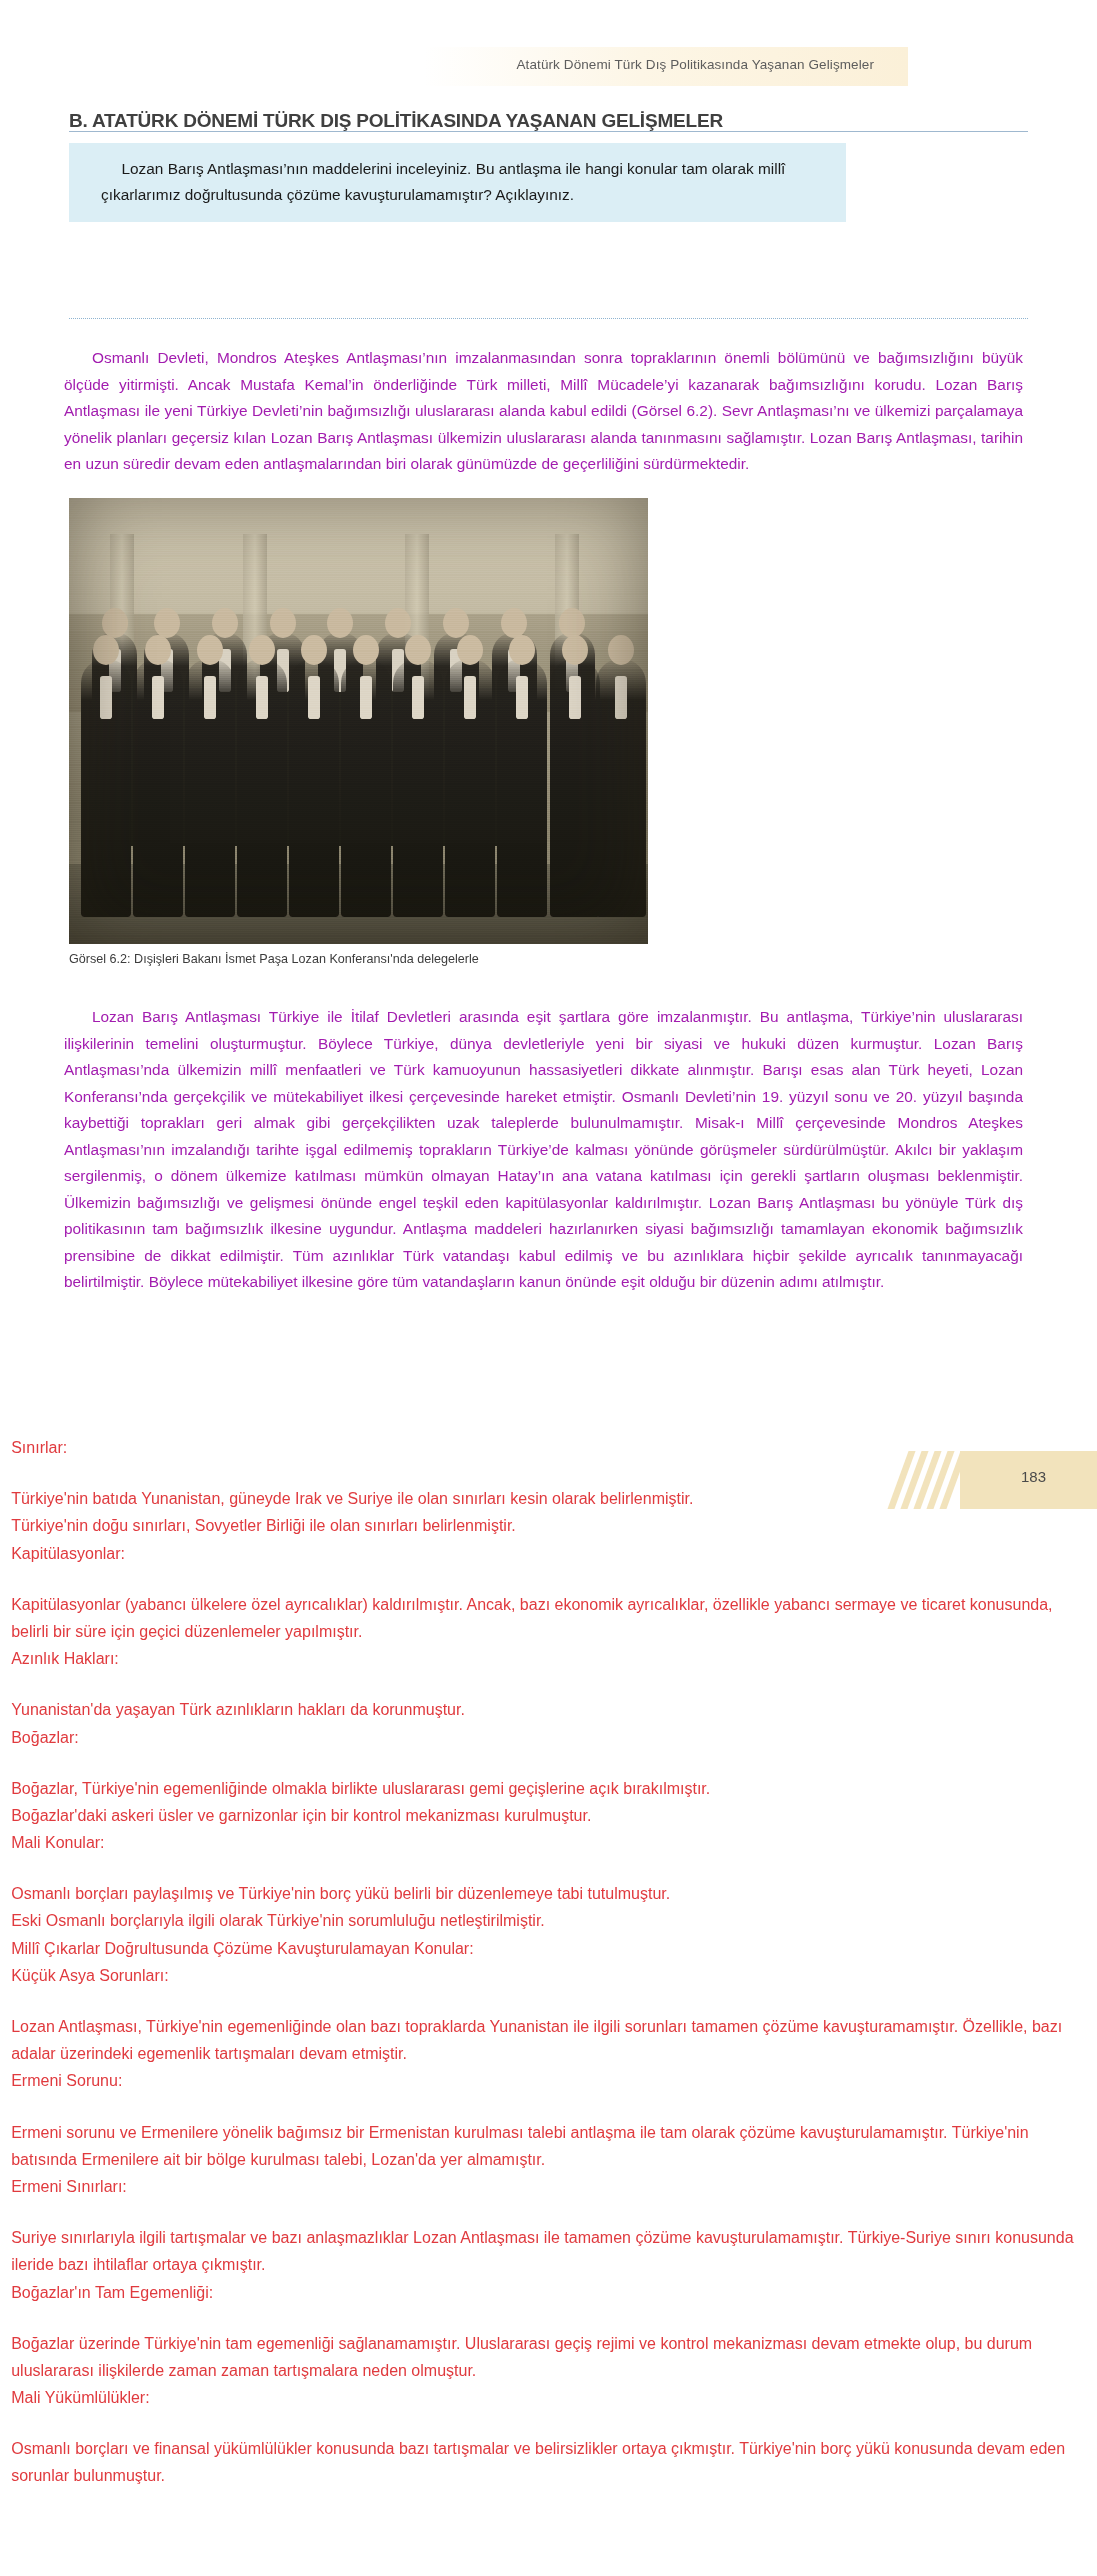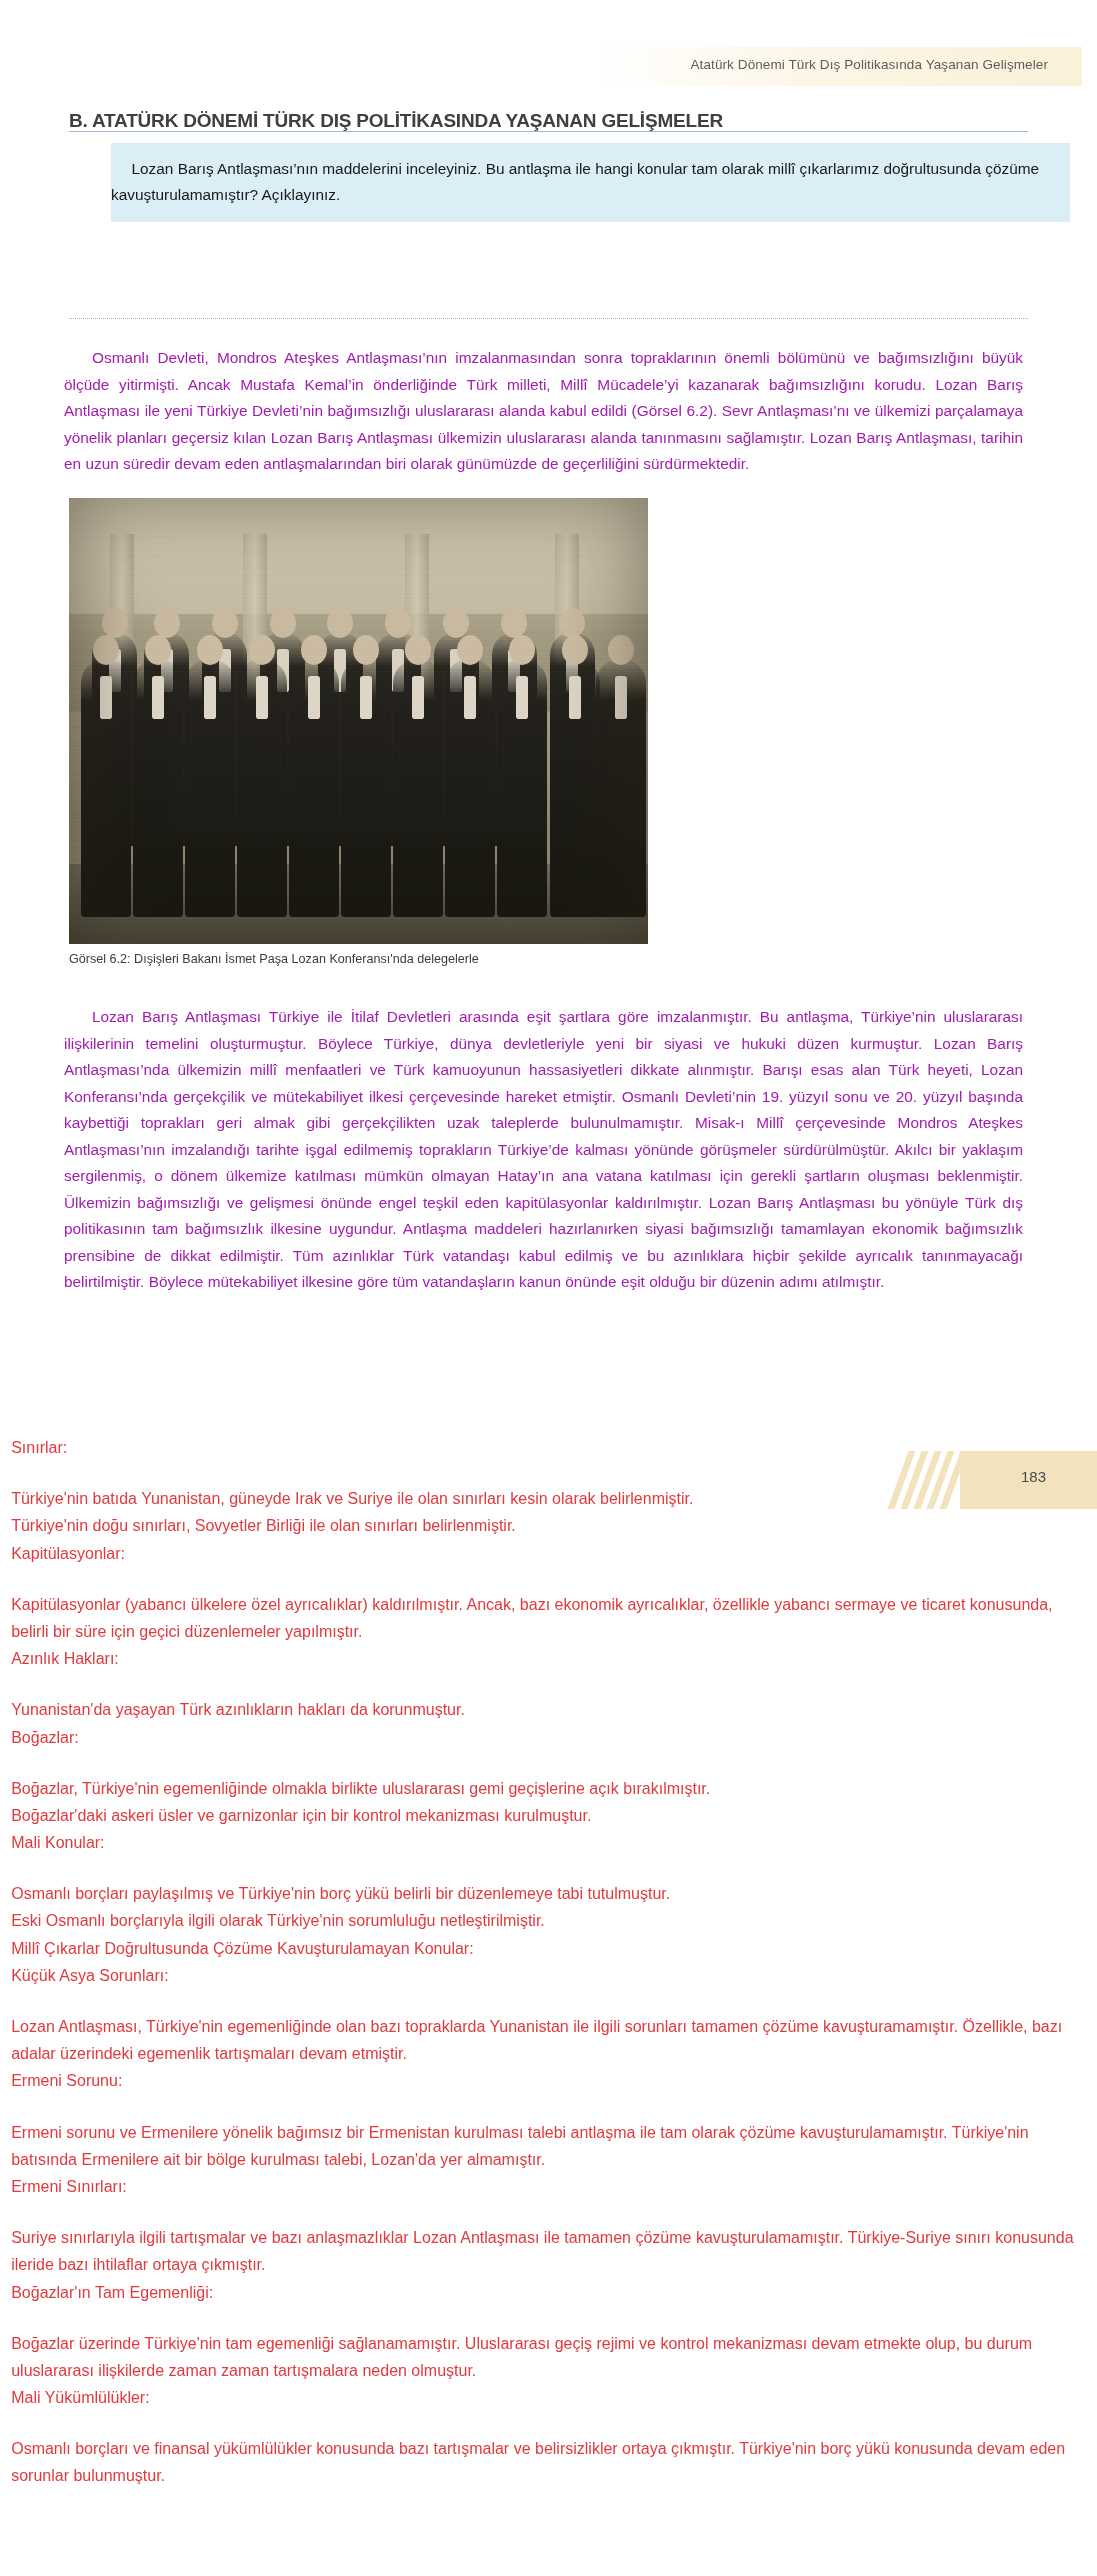--- a/index.html
+++ b/index.html
@@ -13,21 +13,21 @@
     position: relative;
     font-family: "Liberation Sans", sans-serif;
     overflow: hidden;
   }
 
   
   .header-band {
     position: absolute;
     top: 47px;
     left: 0;
-    width: 1082px;
+    width: 908px;
     height: 39px;
   }
   .header-band .band-fill {
     position: absolute;
     right: 0;
     top: 0;
     width: 485px;
     height: 39px;
     background: linear-gradient(to right, #ffffff 0%, #fdf6e6 45%, #fbf0d8 100%);
   }
@@ -109,29 +109,28 @@
     top: 318px;
     border-top: 0.9px dotted #8fb4d0;
     background: transparent;
     height: 0;
   }
 
   .question-box {
     position: absolute;
     left: 69px;
     top: 143px;
-    width: 959px;
-    padding: 13px 17px 13px 0;
+    width: 777px;
+    padding: 13px 17px 13px 32px;
     box-sizing: border-box;
     background: #dbeef5;
     color: #1a1a1a;
     font-size: 15.4px;
     line-height: 1.72;
     text-indent: 20.5px;
-    margin-left: 42px;
   }
 
   .para {
     position: absolute;
     left: 64px;
     width: 959px;
     font-size: 15.4px;
     line-height: 1.72;
     color: #a21caf;
     text-align: justify;

